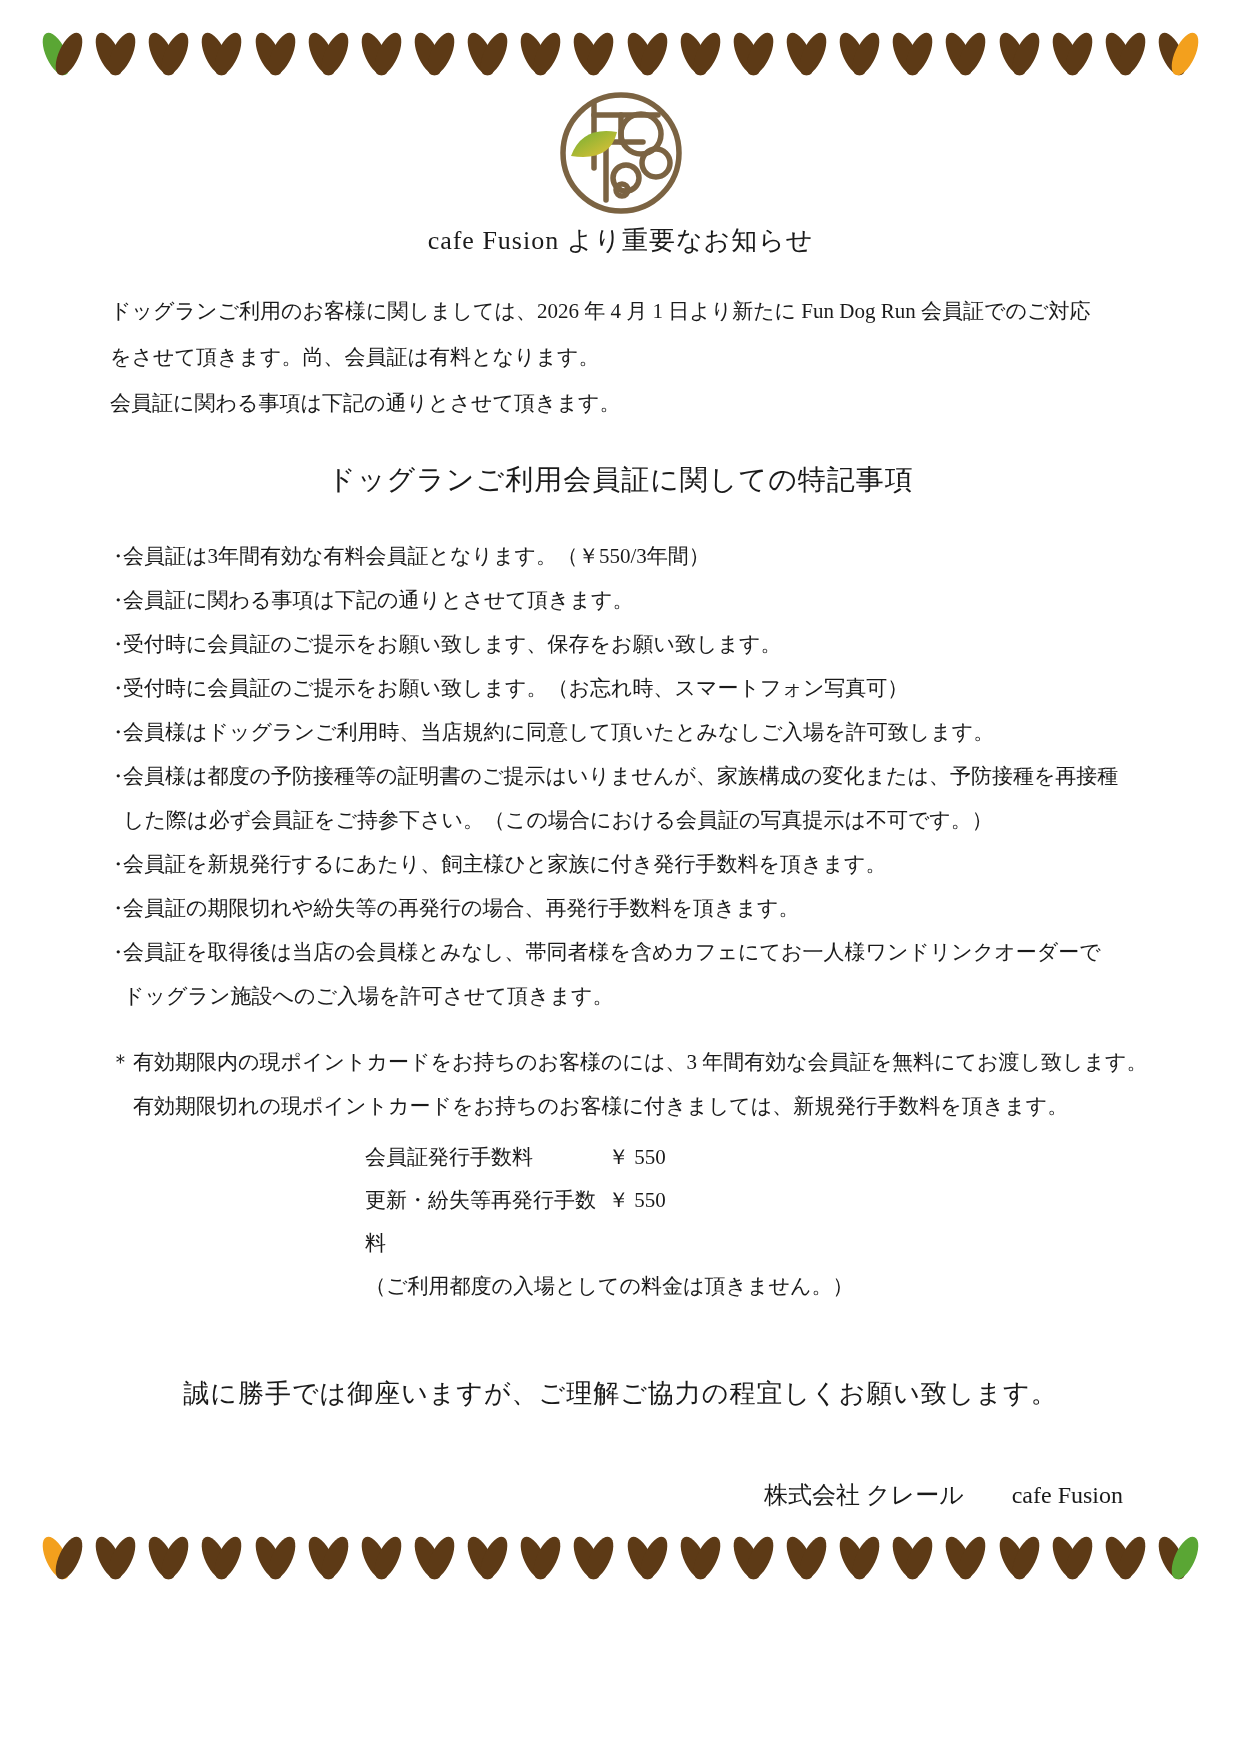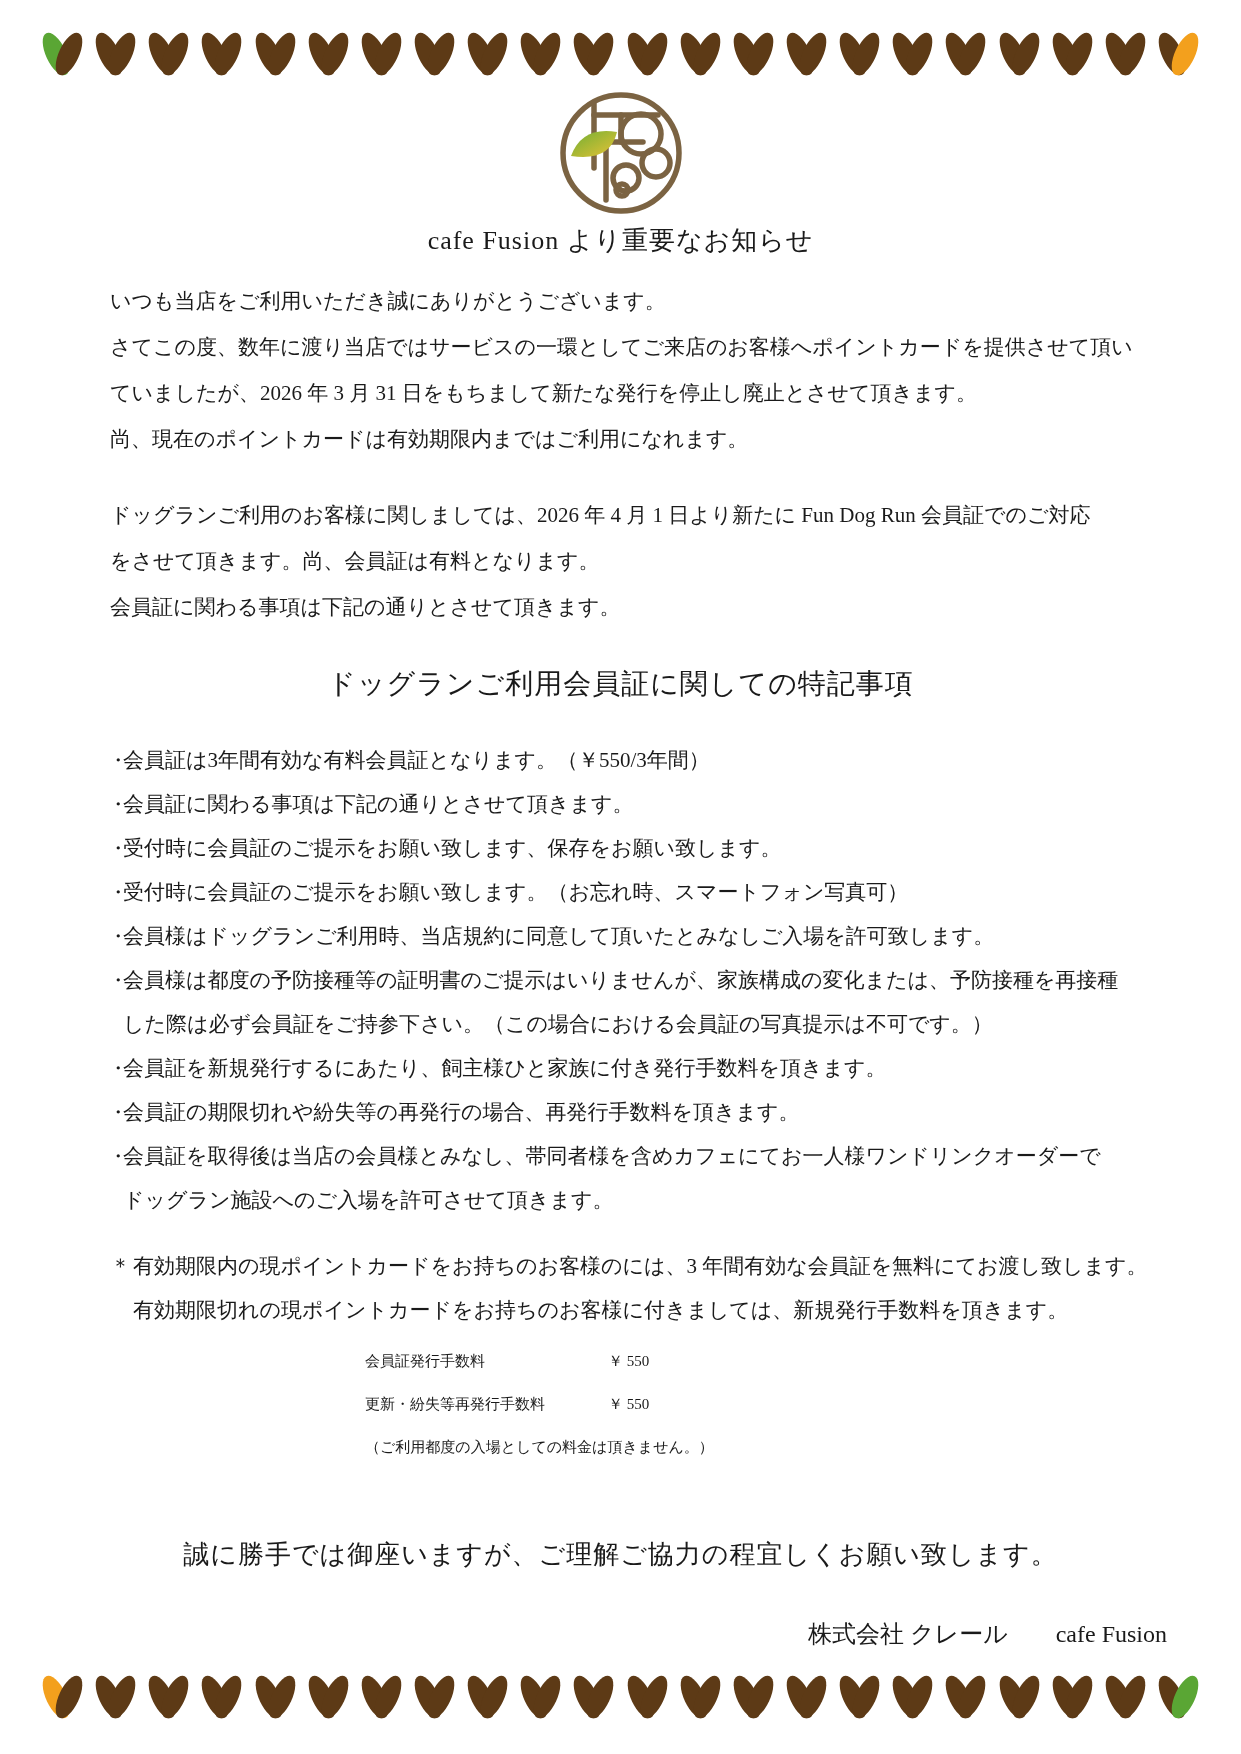--- a/index.html
+++ b/index.html
@@ -32,28 +32,28 @@
   
   #bullets{margin:34px 70px 0 110px;font-size:21px;}
   .bullet{position:relative;padding-left:13px;}
   .bullet .marker{position:absolute;left:-2px;top:0;line-height:44px;font-size:20px;}
   .bullet .text-line{line-height:44px;white-space:nowrap;}
   
   #footnote{position:relative;margin:22px 70px 0 110px;padding-left:23px;font-size:21px;}
   #footnote .marker{position:absolute;left:0;top:0;line-height:44px;}
   #footnote .text-line{line-height:44px;white-space:nowrap;}
   
-  #fees{margin:8px 0 0 365px;font-size:15px;}
+  #fees{margin:8px 0 0 365px;font-size:21px;}
   .fee-row{display:flex;line-height:43px;}
   .fee-label{width:243px;}
   .fee-amount{}
   .fee-note{line-height:43px;white-space:nowrap;}
   
   .closing{margin-top:66px;text-align:center;font-size:26px;letter-spacing:1px;line-height:40px;}
-  .signature{margin-top:42px;text-align:right;padding-right:74px;font-size:24px;line-height:34px;}
+  .signature{margin-top:64px;text-align:right;padding-right:118px;font-size:24px;line-height:34px;}
 </style>
 </head>
 <body>
 
 <div class="page">
 
   <div class="leaf-row top" id="top-leaves">
       <div class="leaf-pair">
         <div class="leaf l" style="background: rgb(90, 166, 52);"></div>
         <div class="leaf r" style="background: rgb(93, 58, 22);"></div>
@@ -163,26 +163,20 @@
         <path d="M48 52 L48 110"></path>
         <circle cx="68" cy="88" r="13"></circle>
         <circle cx="64" cy="100" r="6"></circle>
       </g>
       <path d="M13 66 Q24 36 59 42 Q52 72 13 66 Z" fill="url(#leafGrad)"></path>
     </svg>
   </div>
 
   <h1 class="doc-title">cafe Fusion より重要なお知らせ</h1>
 
-  <div class="para" id="para1">
-      <div class="text-line">いつも当店をご利用いただき誠にありがとうございます。</div>
-      <div class="text-line">さてこの度、数年に渡り当店ではサービスの一環としてご来店のお客様へポイントカードを提供させて頂い</div>
-      <div class="text-line">ていましたが、2026 年 3 月 31 日をもちまして新たな発行を停止し廃止とさせて頂きます。</div>
-      <div class="text-line">尚、現在のポイントカードは有効期限内まではご利用になれます。</div>
-    </div>
 
   <div class="para" id="para2">
       <div class="text-line">ドッグランご利用のお客様に関しましては、2026 年 4 月 1 日より新たに Fun Dog Run 会員証でのご対応</div>
       <div class="text-line">をさせて頂きます。尚、会員証は有料となります。</div>
       <div class="text-line">会員証に関わる事項は下記の通りとさせて頂きます。</div>
     </div>
 
   <h2 class="section-heading">ドッグランご利用会員証に関しての特記事項</h2>
 
   <div id="bullets">

